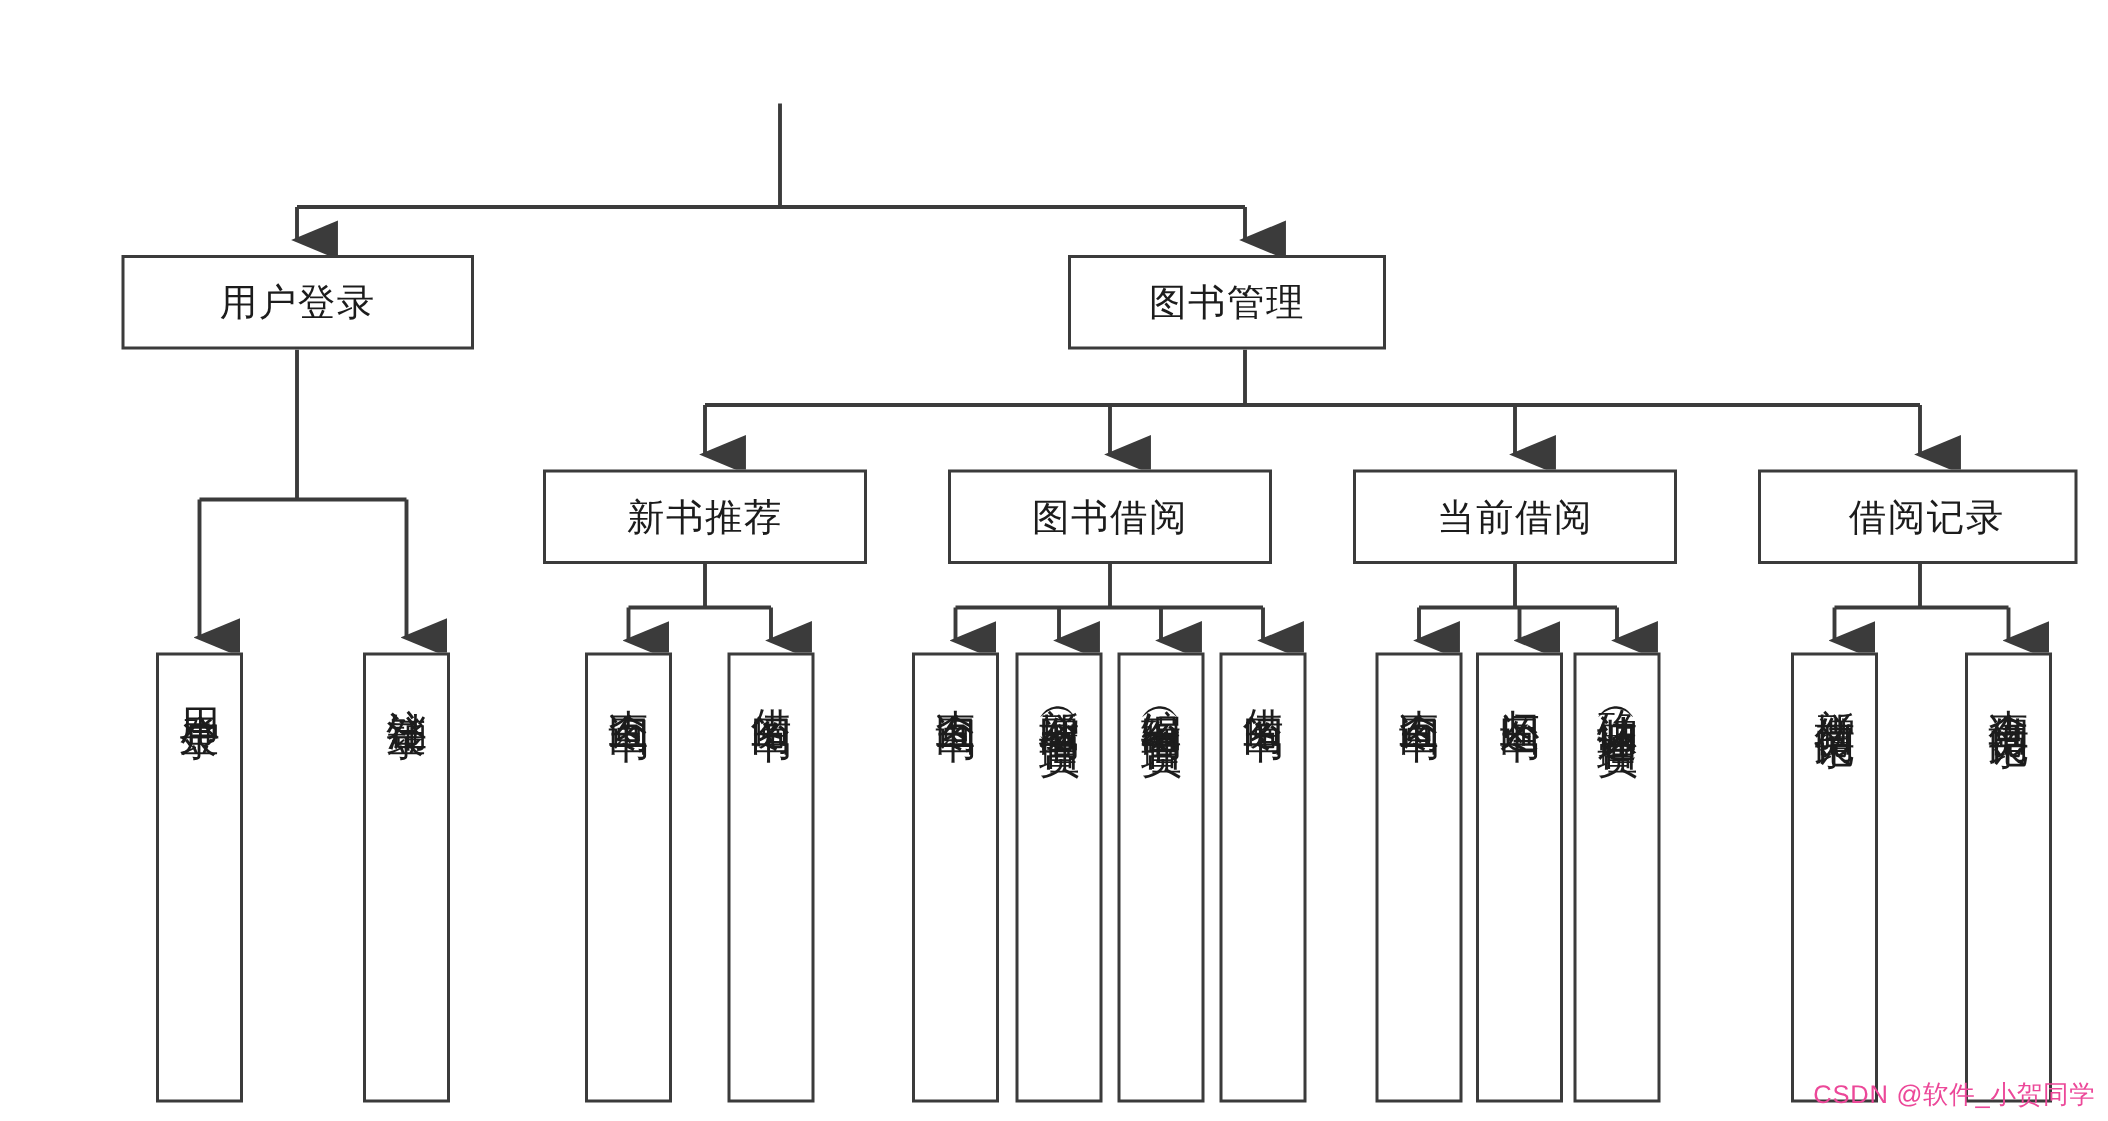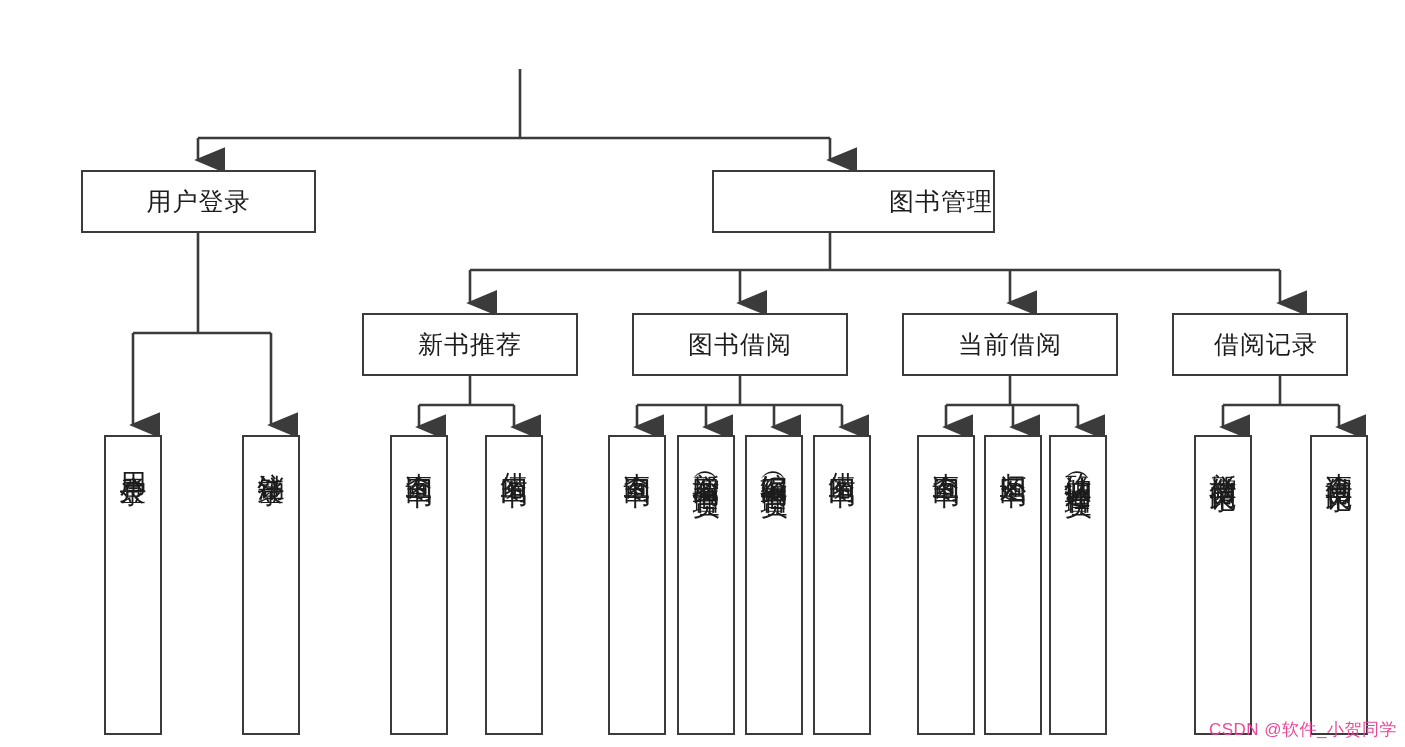--- a/index.html
+++ b/index.html
@@ -113,34 +113,34 @@
       <path d="M 1223 405 L 1339 405"></path>
       <path d="M 1223 405 L 1223 427" marker-end="url(#arrow)"></path>
       <path d="M 1339 405 L 1339 427" marker-end="url(#arrow)"></path>
     </g>
   </svg>
 
 
   <div class="node h" style="left:81px; top:170px; width:235px; height:63px;">
     <span>用户登录</span>
   </div>
-  <div class="node h" style="left:712px; top:170px; width:283px; height:63px;justify-content:flex-end;">
+  <div class="node h" style="left:712px; top:170px; width:212px; height:63px;">
     <span>图书管理</span>
   </div>
 
   <div class="node h" style="left:362px; top:313px; width:216px; height:63px;">
     <span>新书推荐</span>
   </div>
   <div class="node h" style="left:632px; top:313px; width:216px; height:63px;">
     <span>图书借阅</span>
   </div>
   <div class="node h" style="left:902px; top:313px; width:216px; height:63px;font-family:Liberation Mono, monospace;">
     <span>当前借阅</span>
   </div>
-  <div class="node h" style="left:1172px; top:313px; width:176px; height:63px;padding-left:12px;">
+  <div class="node h" style="left:1172px; top:313px; width:213px; height:63px;padding-left:12px;">
     <span>借阅记录</span>
   </div>
 
   <div class="node v" style="left:104px; top:435px; width:58px; height:300px;">
     <span class="vtext">用户登录</span>
   </div>
   <div class="node v" style="left:242px; top:435px; width:58px; height:300px;">
     <span class="vtext">注销登录</span>
   </div>
 

